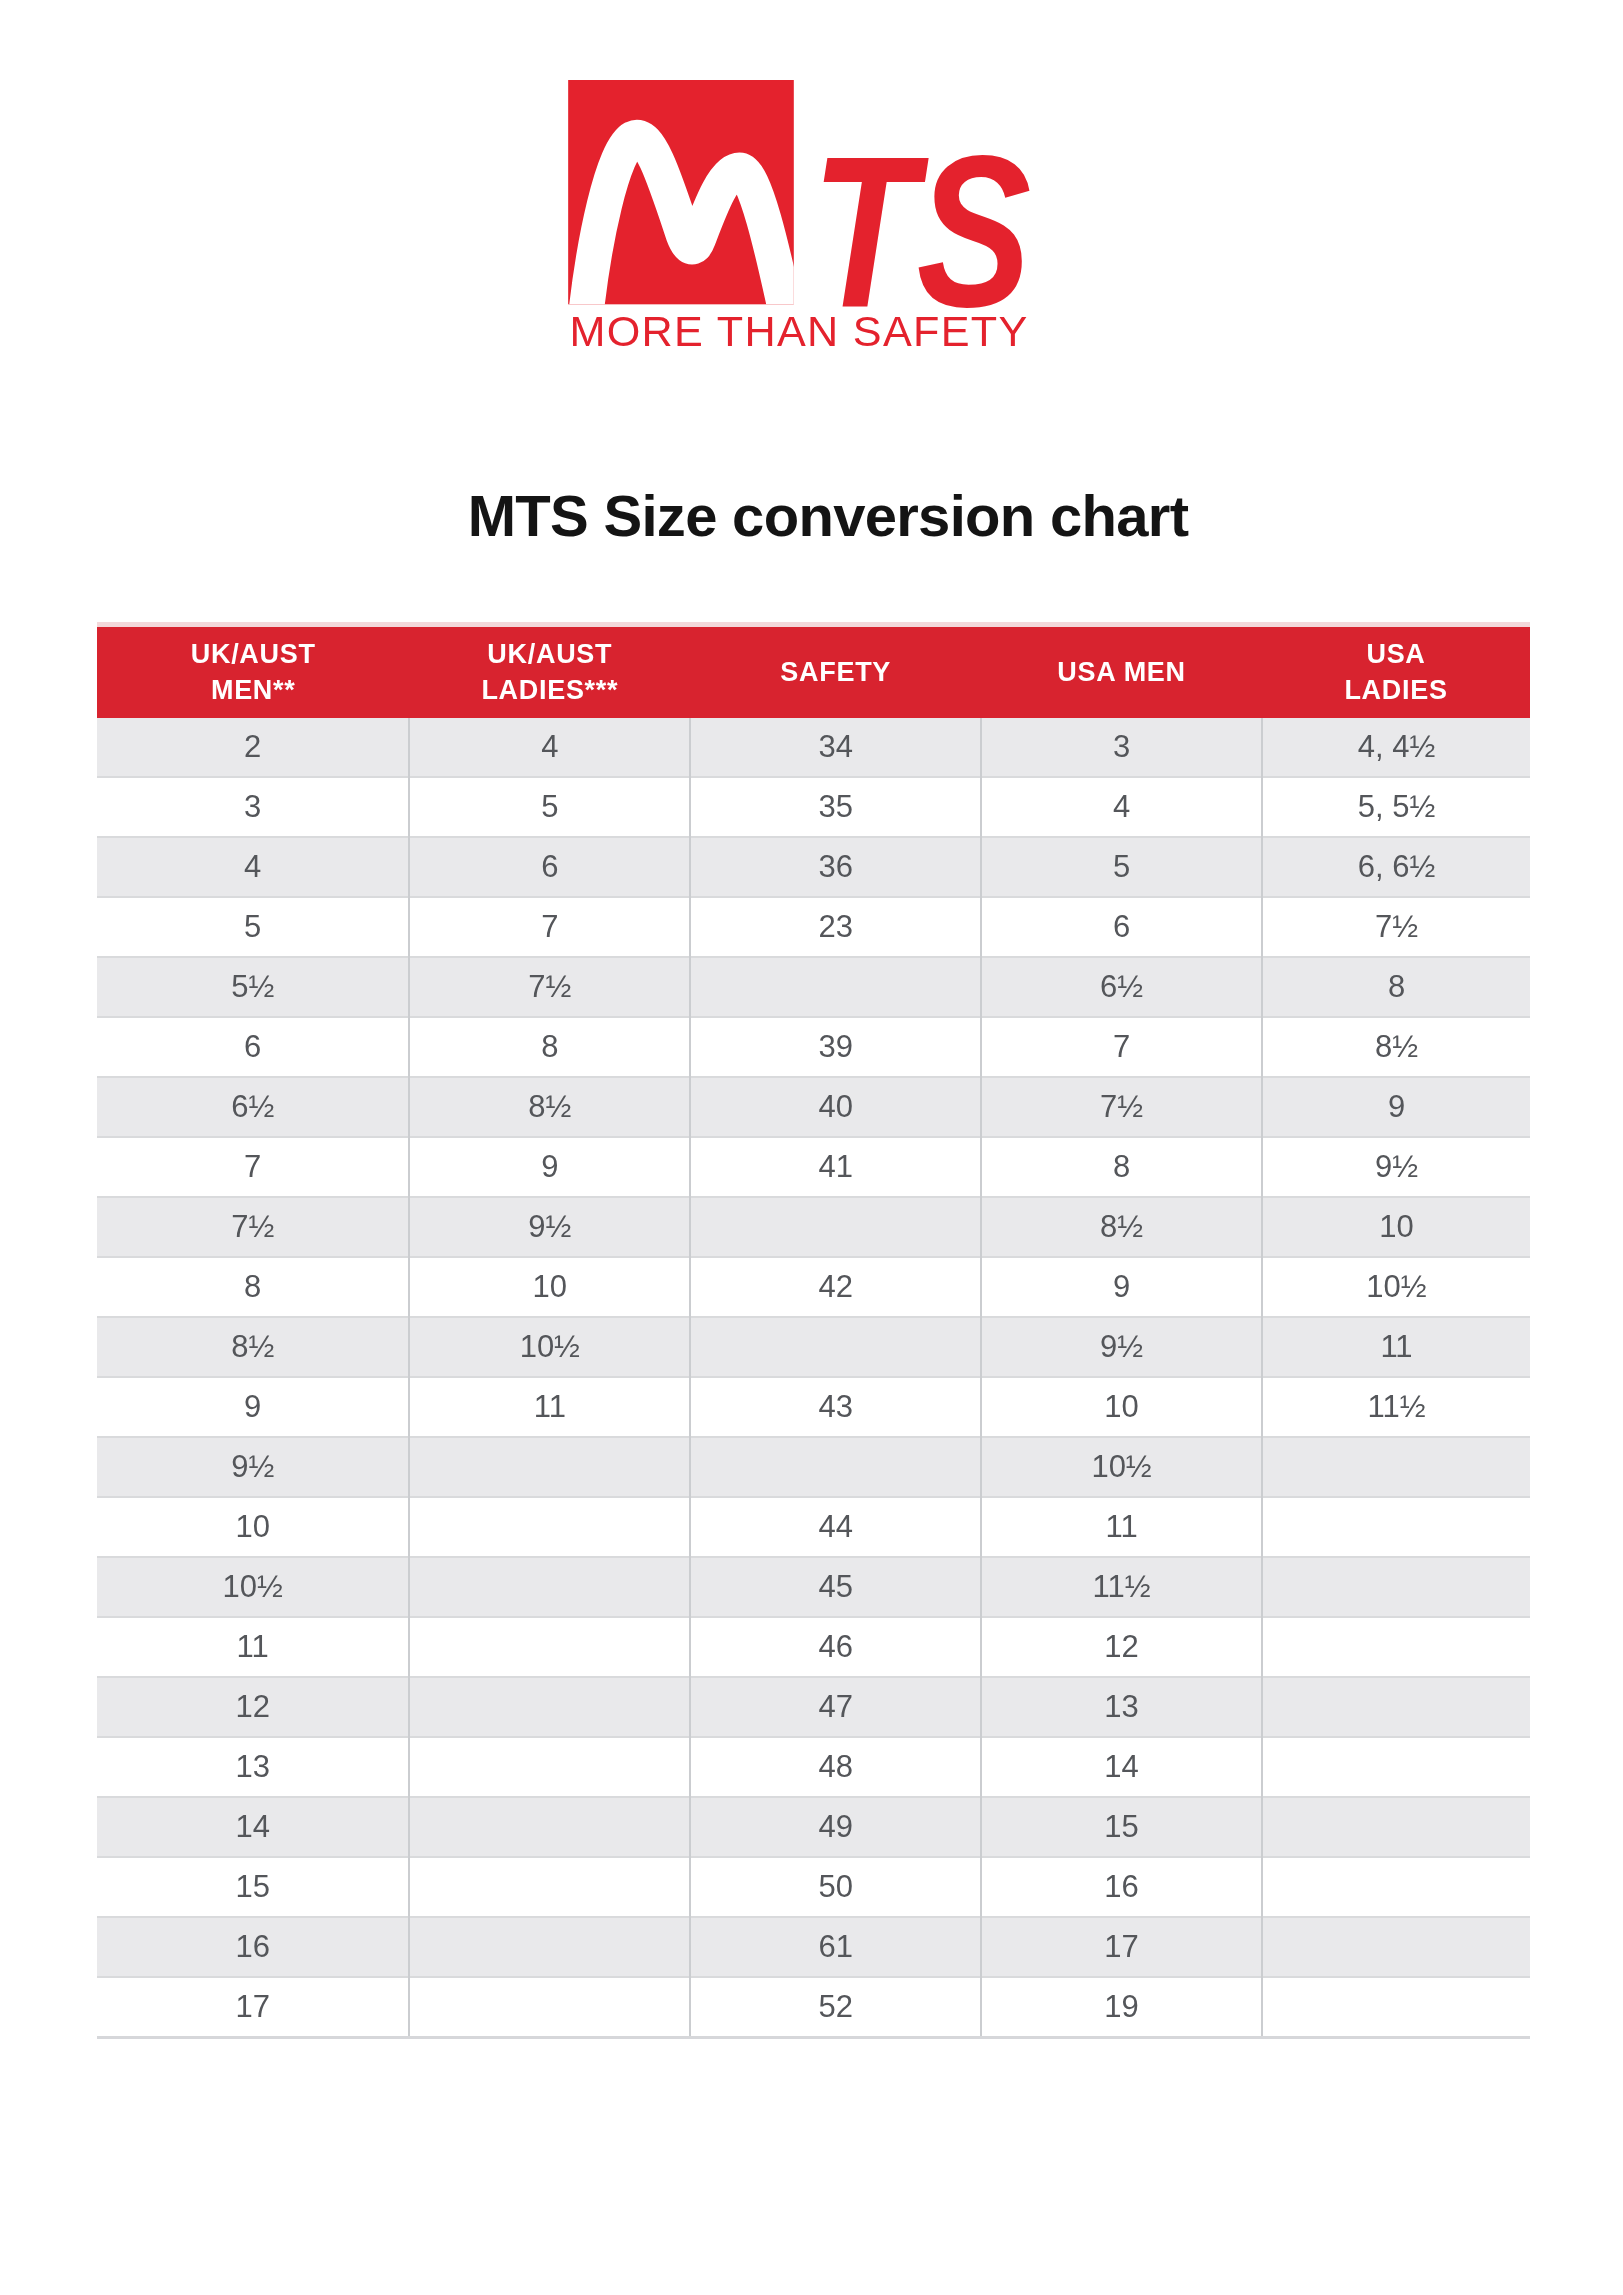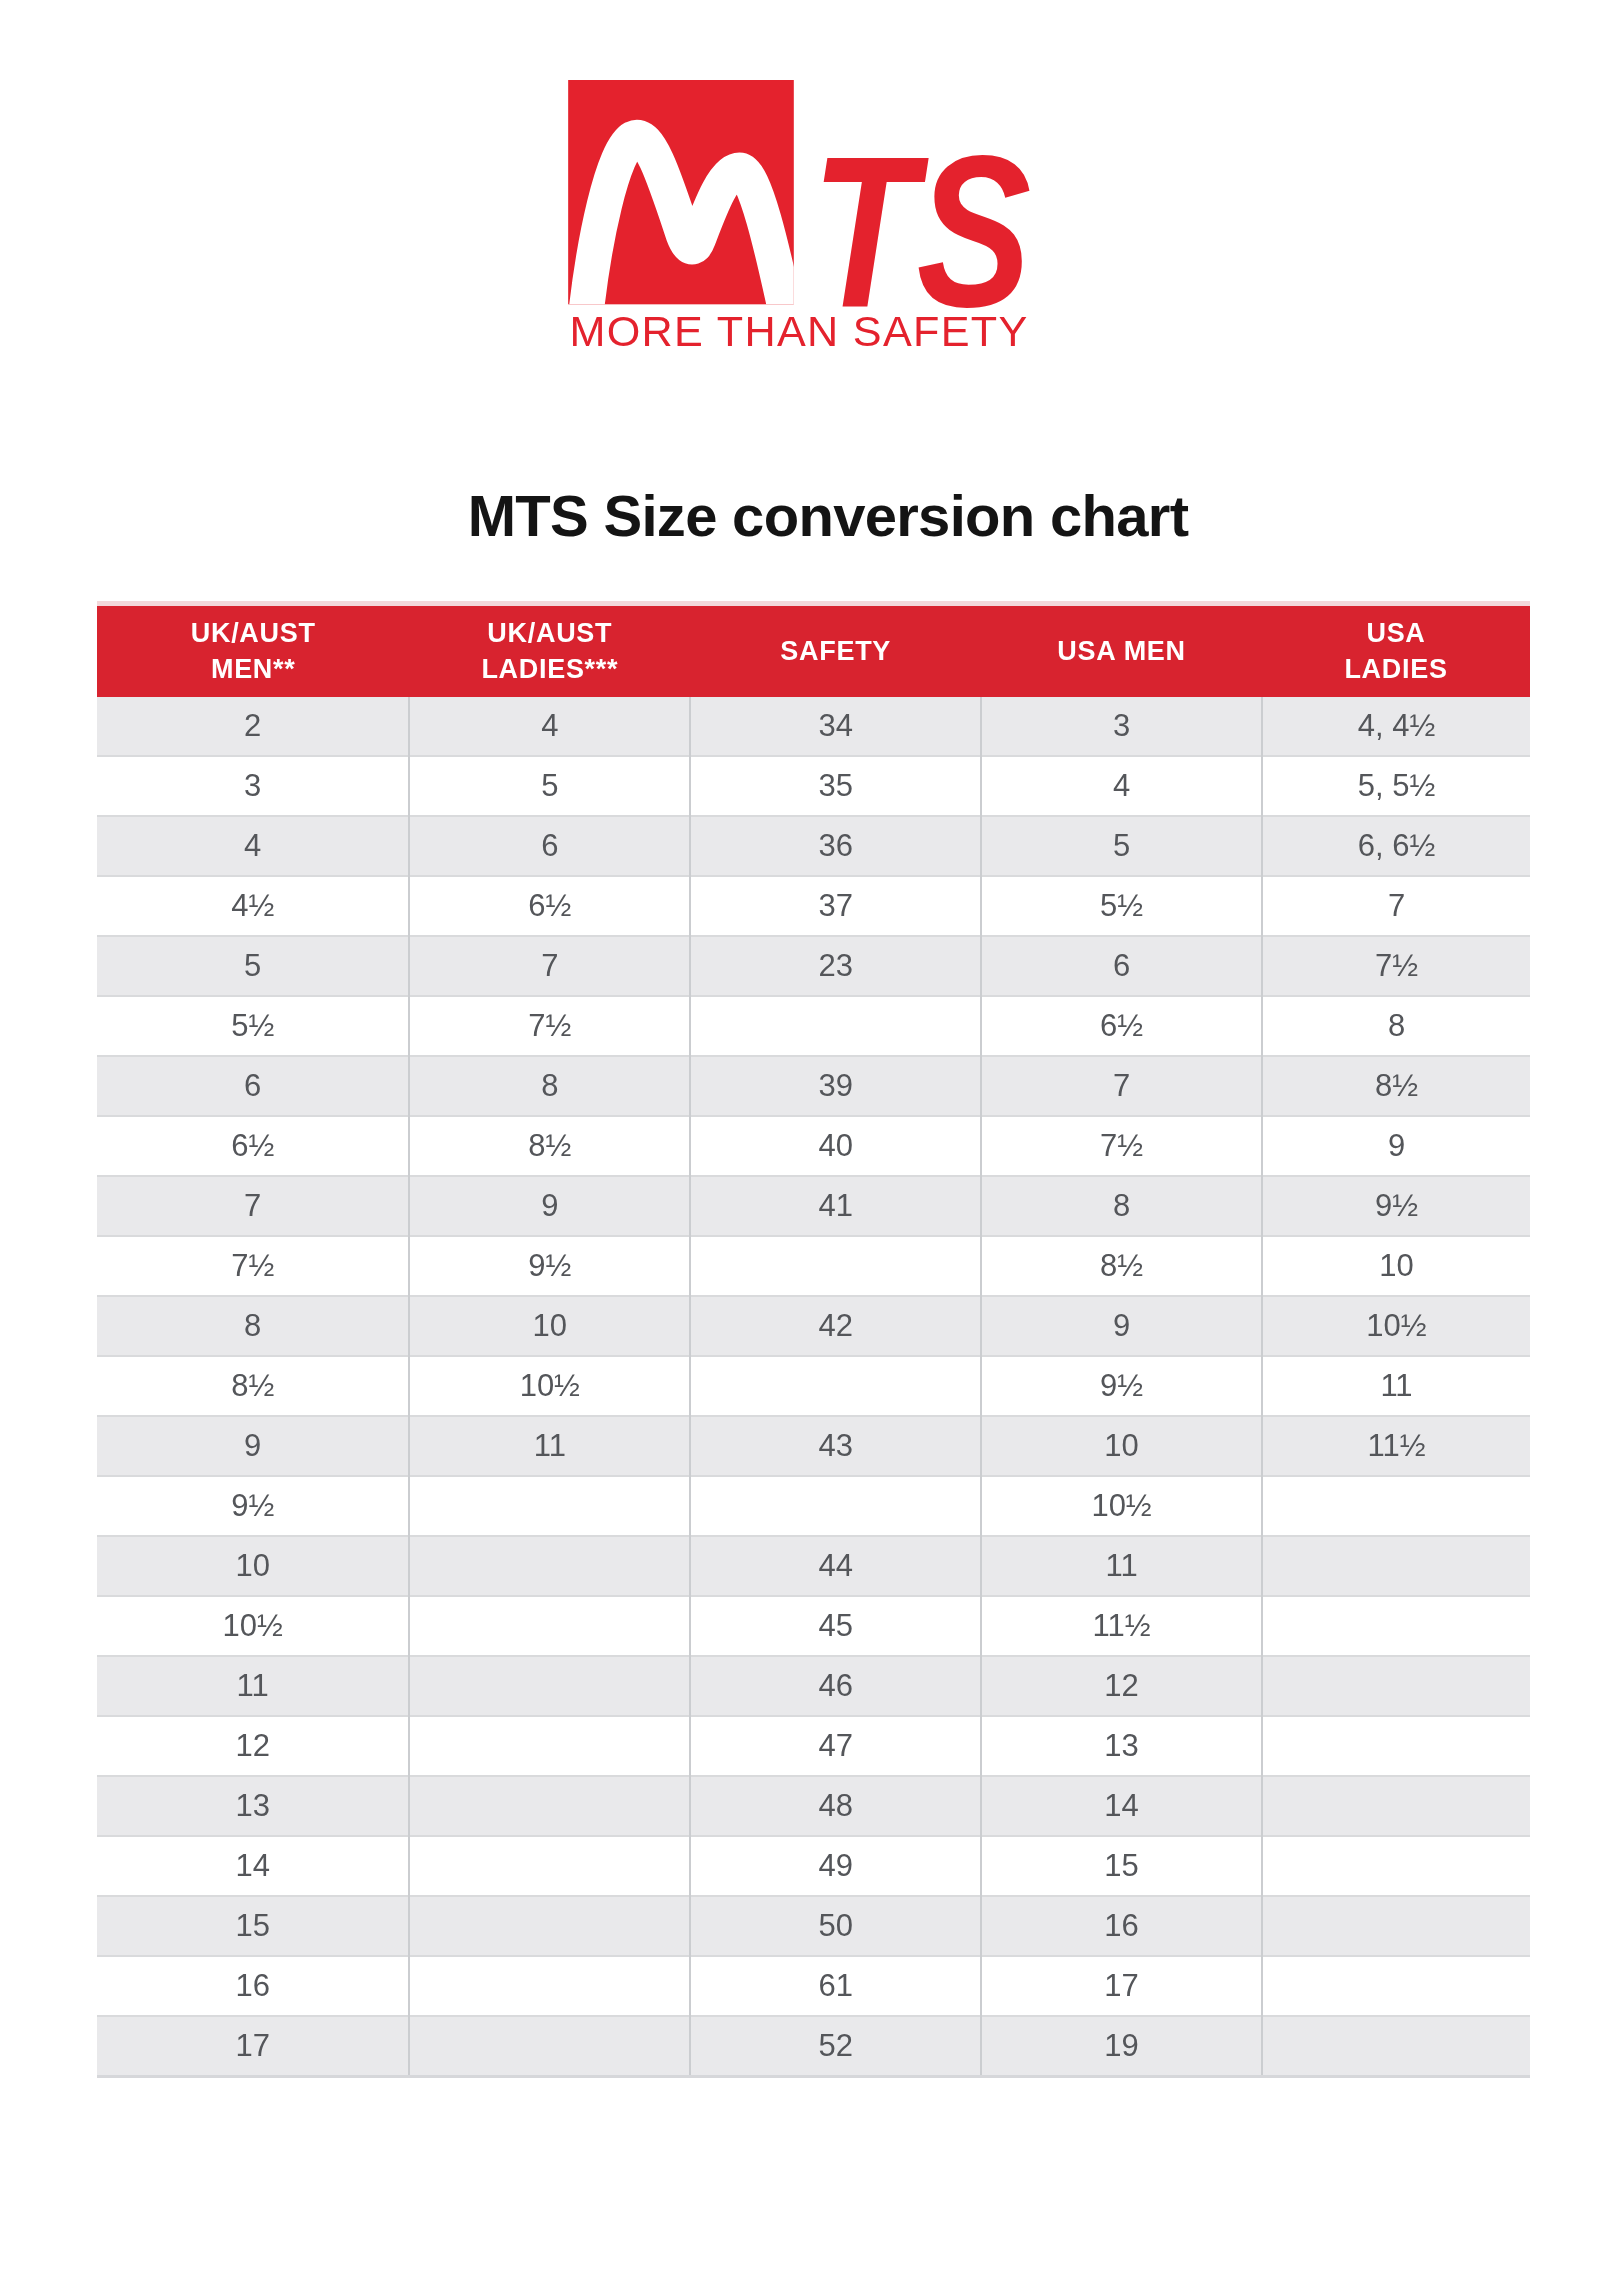--- a/index.html
+++ b/index.html
@@ -34,21 +34,21 @@
   
   .page-title{
     position:absolute;top:470px;left:0;width:100%;
     margin:16px;text-align:center;
     font-size:58px;line-height:1.05;font-weight:bold;
     letter-spacing:-0.7px;color:var(--title-text);
   }
 
   
   .table-wrap{position:absolute;top:601px;left:97px;width:1433px;}
-  table.size-table{width:100%;border-collapse:collapse;table-layout:fixed;}
+  table.size-table{width:100%;border-collapse:collapse;table-layout:fixed;margin-top:21px;}
   .size-table thead th{
     background:var(--header-red);
     color:#ffffff;
     font-size:27px;font-weight:bold;letter-spacing:0.7px;
     line-height:1.3;
     text-align:center;vertical-align:middle;
     height:91px;
     white-space:pre-line;
     border-top:5.9px solid var(--header-strip);
     padding:0;
@@ -124,27 +124,20 @@
           <td>5, 5½</td>
         </tr>
         <tr>
           <td>4</td>
           <td>6</td>
           <td>36</td>
           <td>5</td>
           <td>6, 6½</td>
         </tr>
         <tr>
-          <td>4½</td>
-          <td>6½</td>
-          <td>37</td>
-          <td>5½</td>
-          <td>7</td>
-        </tr>
-        <tr>
           <td>5</td>
           <td>7</td>
           <td>23</td>
           <td>6</td>
           <td>7½</td>
         </tr>
         <tr>
           <td>5½</td>
           <td>7½</td>
           <td></td>

